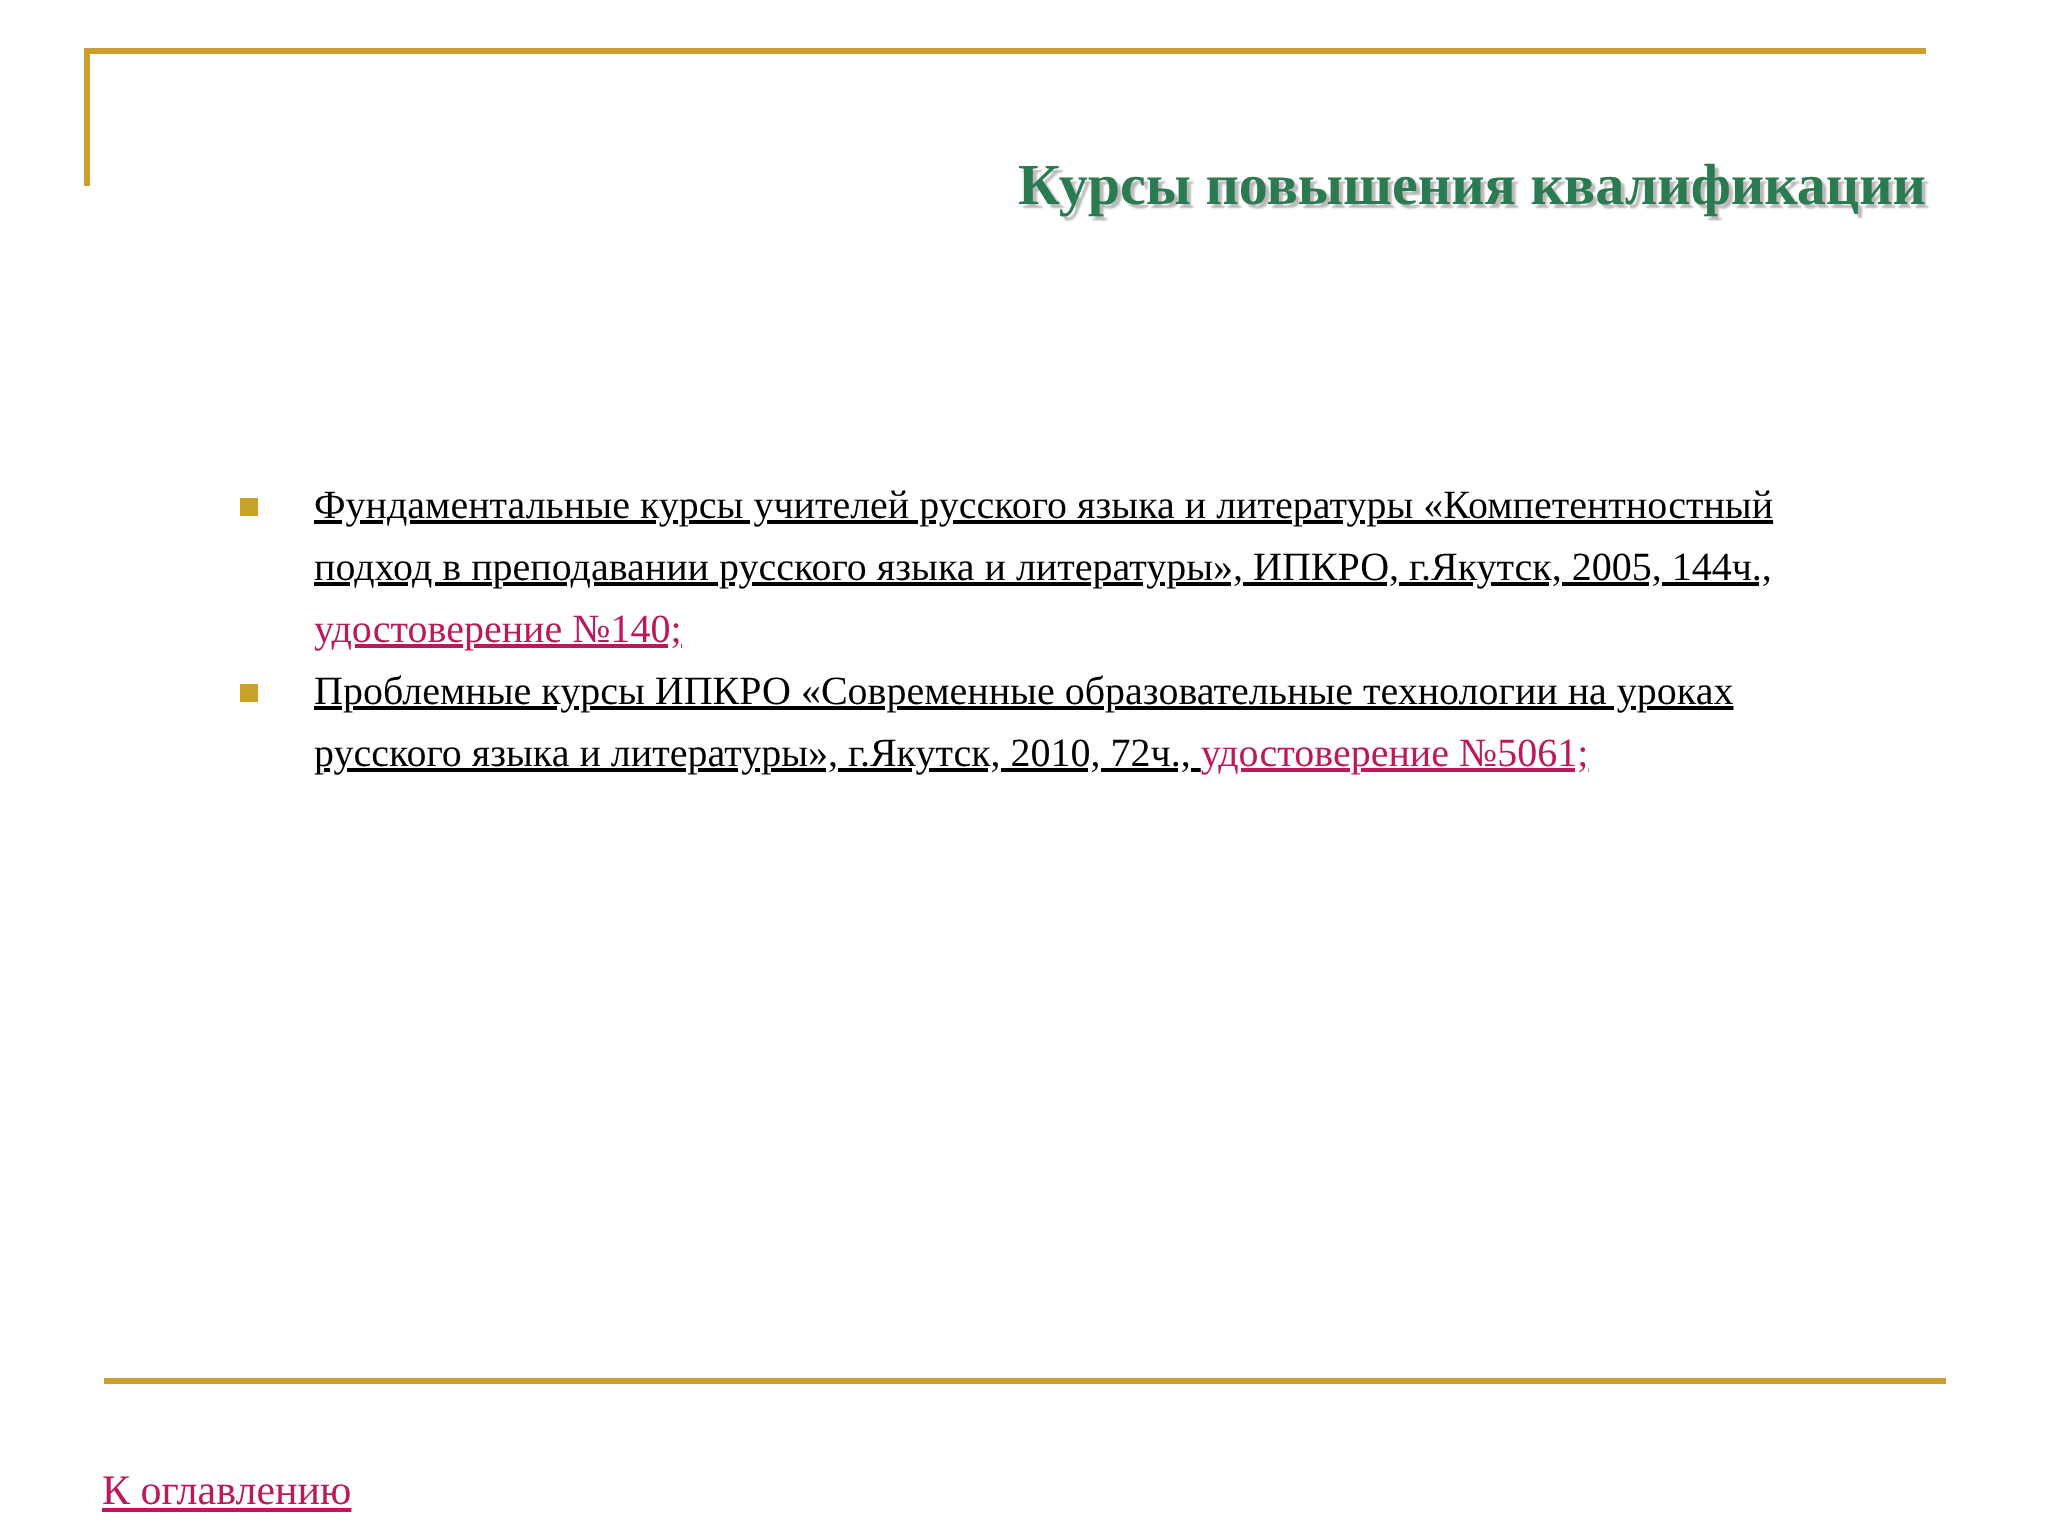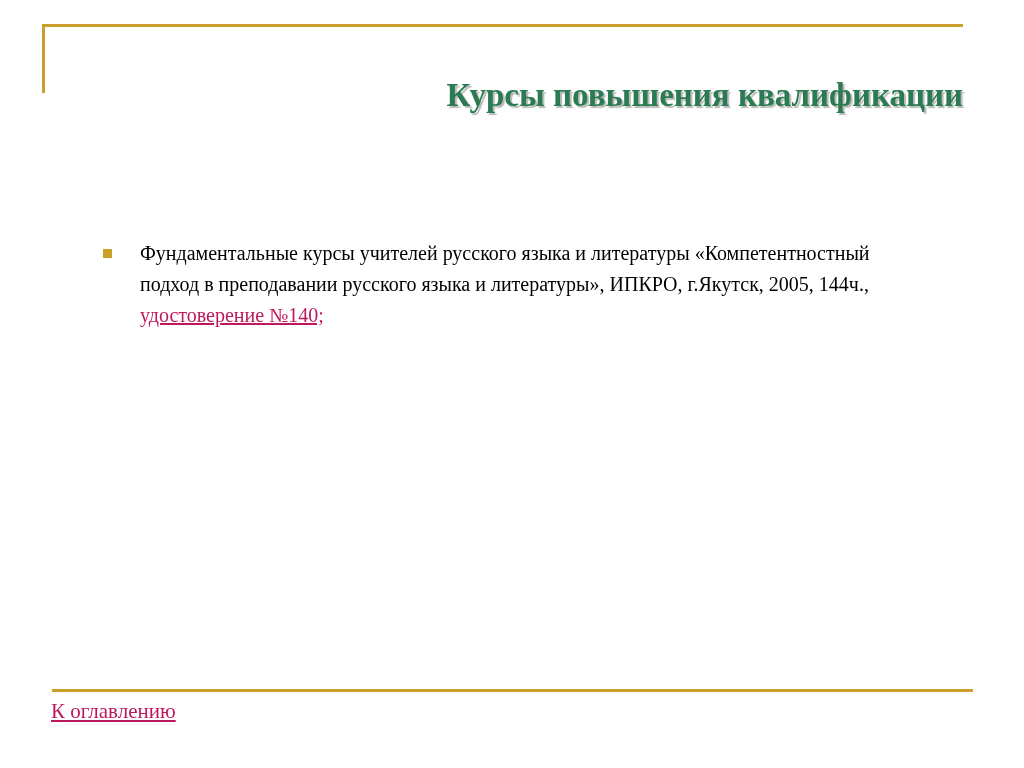--- a/index.html
+++ b/index.html
@@ -31,35 +31,36 @@
       width: 3px;
       height: 69px;
       background: #cc9e2e;
     }
     
     .slide-title {
       position: absolute;
       top: 77px;
       right: 61px;
       margin: 0;
-      font-size: 33px;
+      font-size: 29px;
       font-weight: bold;
       color: #2a7b51;
       text-shadow: 2px 2px 1px #b9b9b9;
       white-space: nowrap;
     }
     
     .bullets {
       position: absolute;
-      left: 103px;
+      left: 120px;
       top: 238px;
       width: 835px;
       margin: 0;
       padding: 0;
       list-style: none;
+      text-decoration: underline;
     }
     .bullets li {
       position: relative;
       padding-left: 37px;
       font-size: 20px;
       line-height: 31px;
       color: #000000;
     }
     .bullet-square {
       position: absolute;
@@ -82,21 +83,21 @@
       position: absolute;
       left: 52px;
       top: 689px;
       width: 921px;
       height: 3px;
       background: #cc9e2e;
     }
     a.footer-link {
       position: absolute;
       left: 51px;
-      top: 699px;
+      top: 733px;
       font-size: 21px;
       white-space: nowrap;
     }
   </style>
 </head>
 <body>
 
 <div class="slide">
 
   <div class="top-border-line"></div>
@@ -104,19 +105,24 @@
 
   <h1 class="slide-title">Курсы повышения квалификации</h1>
 
   <ul class="bullets">
     <li>
       <span class="bullet-square"></span>
       <span class="item-text">Фундаментальные курсы учителей русского языка и литературы «Компетентностный
 подход в преподавании русского языка и литературы», ИПКРО, г.Якутск, 2005, 144ч.,
 </span><a class="cert-link">удостоверение №140;</a>
     </li>
+    <li>
+      <span class="bullet-square"></span>
+      <span class="item-text">Проблемные курсы ИПКРО «Современные образовательные технологии на уроках
+русского языка и литературы», г.Якутск, 2010, 72ч., </span><a class="cert-link">удостоверение №5061;</a>
+    </li>
   </ul>
 
   <div class="footer-divider-line"></div>
 
   <a class="footer-link">К оглавлению</a>
 
 </div>
 
 </body></html>

